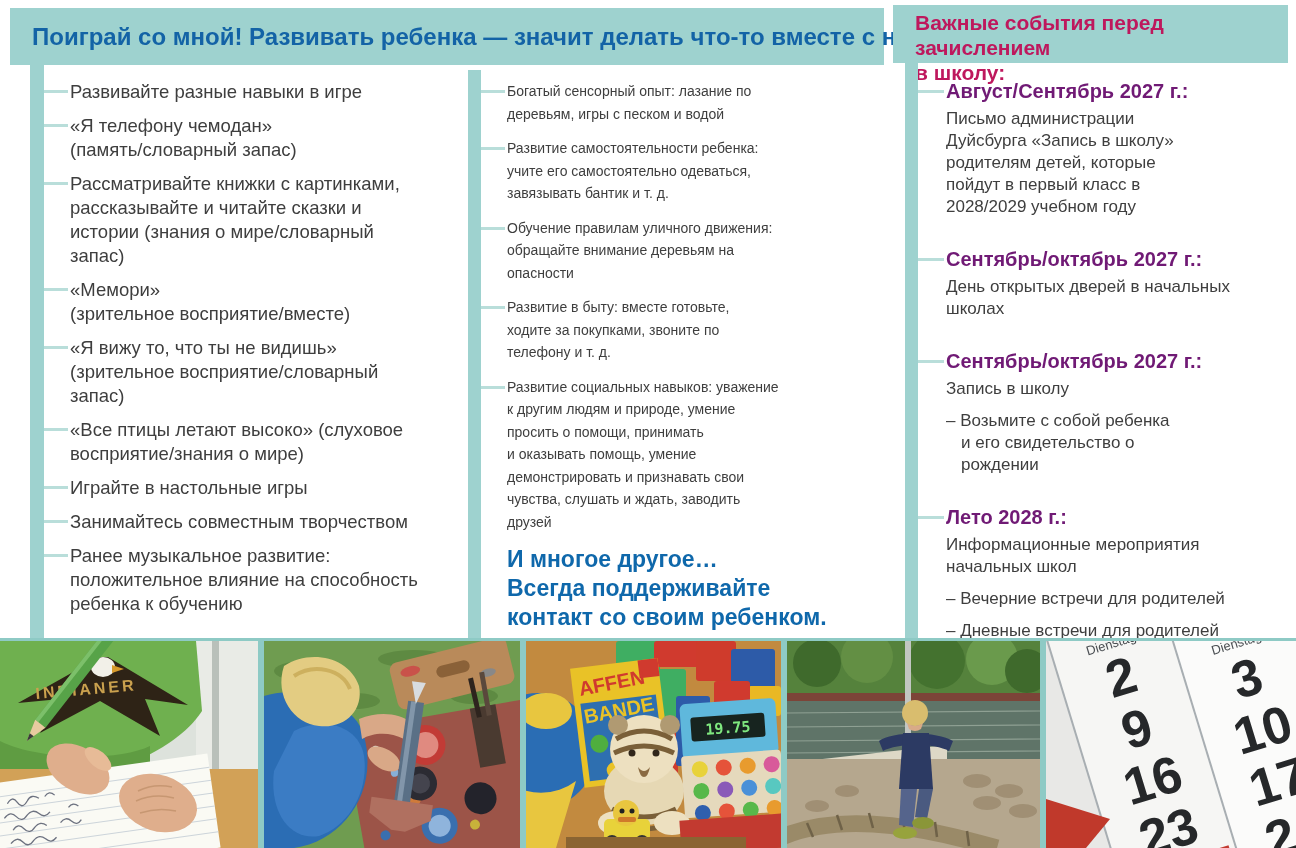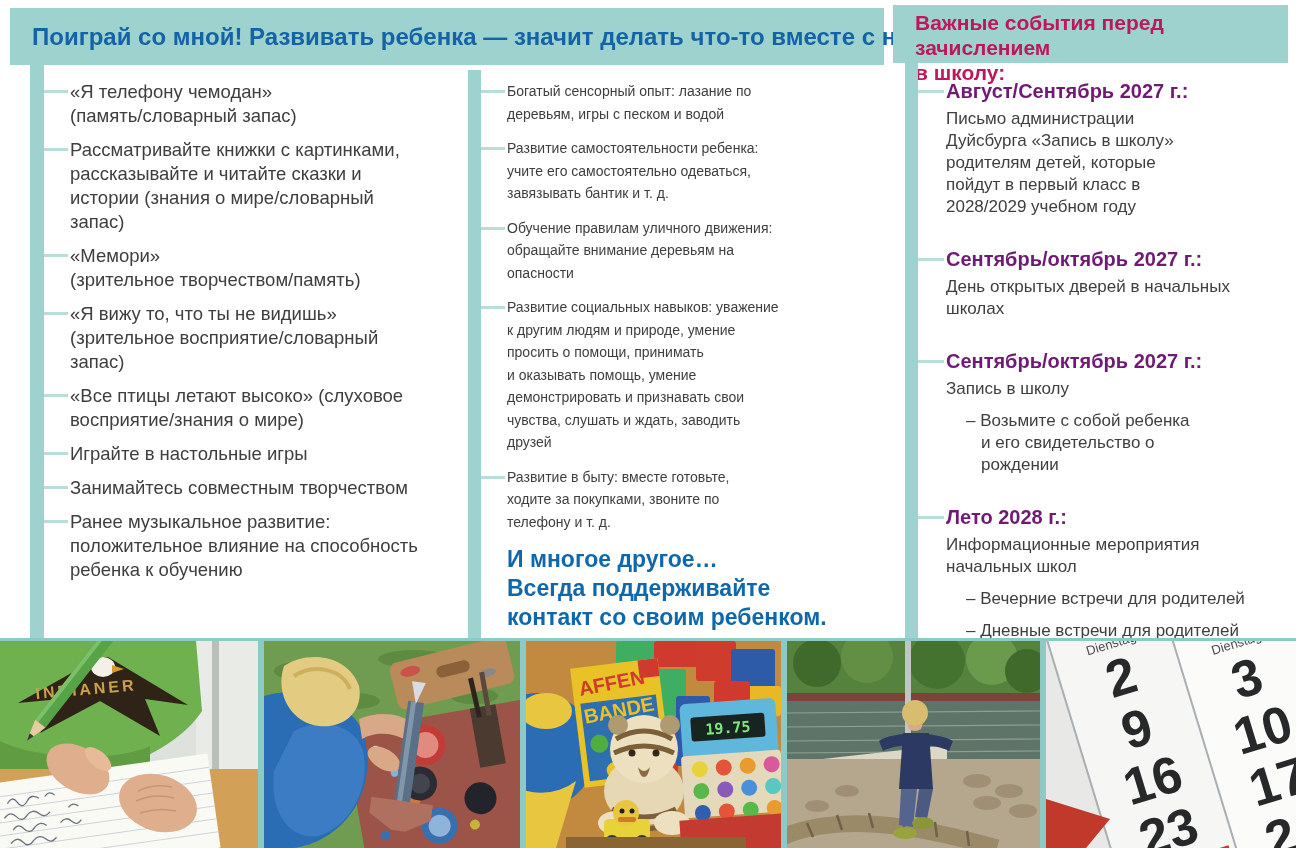--- a/index.html
+++ b/index.html
@@ -37,21 +37,21 @@
   .closing{font-size:23px;line-height:29px;font-weight:bold;
         color:#0f68ab;white-space:pre-line;}
 
   .sec{margin-bottom:28px;}
   .sec-head{position:relative;margin:0 0 4px 0;font-size:20px;line-height:26px;
         font-weight:bold;color:#701a75;}
   .sec-head::before{content:"";position:absolute;left:-28px;top:12px;
         width:26px;height:3px;background:#b9deda;}
   .sec-body{font-size:17px;line-height:22px;white-space:pre-line;}
   .bullet{margin-top:10px;font-size:17px;line-height:22px;
-        padding-left:15px;text-indent:-15px;white-space:pre-line;margin-left:20px;}
+        padding-left:15px;text-indent:-15px;white-space:pre-line;}
 
   
   .photo-strip{position:absolute;left:0;top:638px;width:1296px;height:210px;
         background:#8ecac5;display:flex;gap:6px;padding-top:3px;box-sizing:border-box;}
   .photo{height:207px;overflow:hidden;position:relative;}
   .photo svg{display:block;}
   .p1{width:258px;} .p2{width:256px;} .p3{width:255px;} .p4{width:253px;} .p5{width:250px;}
 </style>
 </head>
 <body>
@@ -64,28 +64,29 @@
   <div class="band side-band">
     <h2>Важные события перед зачислением
 в школу:</h2>
   </div>
 
   <div class="vstrip left-strip"></div>
   <div class="vstrip mid-strip"></div>
   <div class="vstrip side-strip"></div>
 
   <div class="col left-col">
+    <div class="item">Развивайте разные навыки в игре</div>
     <div class="item">«Я телефону чемодан»
 (память/словарный запас)</div>
     <div class="item">Рассматривайте книжки с картинками,
 рассказывайте и читайте сказки и
 истории (знания о мире/словарный
 запас)</div>
     <div class="item">«Мемори»
-(зрительное творчеством/память)</div>
+(зрительное восприятие/вместе)</div>
     <div class="item">«Я вижу то, что ты не видишь»
 (зрительное восприятие/словарный
 запас)</div>
     <div class="item">«Все птицы летают высоко» (слуховое
 восприятие/знания о мире)</div>
     <div class="item">Играйте в настольные игры</div>
     <div class="item">Занимайтесь совместным творчеством</div>
     <div class="item">Ранее музыкальное развитие:
 положительное влияние на способность
 ребенка к обучению</div>
@@ -93,30 +94,30 @@
 
   <div class="col mid-col">
     <div class="item">Богатый сенсорный опыт: лазание по
 деревьям, игры с песком и водой</div>
     <div class="item">Развитие самостоятельности ребенка:
 учите его самостоятельно одеваться,
 завязывать бантик и т. д.</div>
     <div class="item">Обучение правилам уличного движения:
 обращайте внимание деревьям на
 опасности</div>
+    <div class="item">Развитие в быту: вместе готовьте,
+ходите за покупками, звоните по
+телефону и т. д.</div>
     <div class="item">Развитие социальных навыков: уважение
 к другим людям и природе, умение
 просить о помощи, принимать
 и оказывать помощь, умение
 демонстрировать и признавать свои
 чувства, слушать и ждать, заводить
 друзей</div>
-    <div class="item">Развитие в быту: вместе готовьте,
-ходите за покупками, звоните по
-телефону и т. д.</div>
     <div class="closing">И многое другое…
 Всегда поддерживайте
 контакт со своим ребенком.</div>
   </div>
 
   <div class="col side-col">
     <div class="sec">
       <h3 class="sec-head">Август/Сентябрь 2027 г.:</h3>
       <div class="sec-body">Письмо администрации
 Дуйсбурга «Запись в школу»

